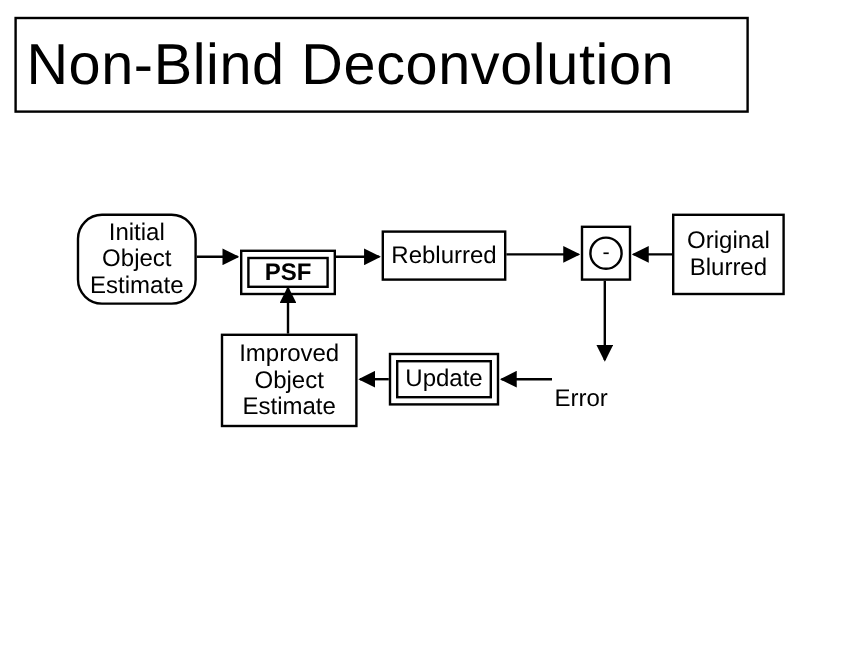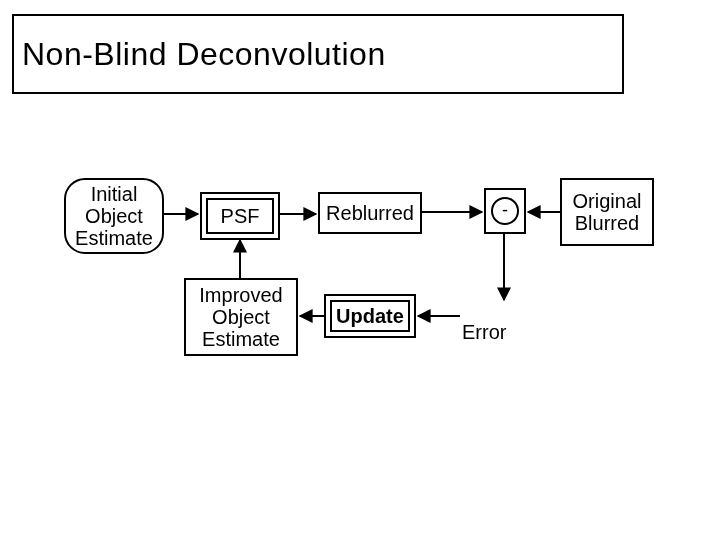--- a/index.html
+++ b/index.html
@@ -22,21 +22,21 @@
     top: 14px;
     width: 612px;
     height: 80px;
     border: 2px solid #000;
     box-sizing: border-box;
     display: flex;
     align-items: center;
     padding-left: 8px;
   }
   .title-box span {
-    font-size: 32px;
+    font-size: 48px;
     letter-spacing: 0.5px;
   }
   .node {
     position: absolute;
     border: 2px solid #000;
     box-sizing: border-box;
     display: flex;
     align-items: center;
     justify-content: center;
     text-align: center;
@@ -46,39 +46,39 @@
   }
   .dbl::before {
     content: "";
     position: absolute;
     left: 4px; right: 4px; top: 4px; bottom: 4px;
     border: 2px solid #000;
     pointer-events: none;
   }
   
   .n-initial  { left: 64px;  top: 178px; width: 100px; height: 76px; border-radius: 21px; }
-  .n-psf      { left: 200px; top: 192px; width: 80px;  height: 48px; }
+  .n-psf      { left: 200px; top: 208px; width: 80px;  height: 38px; font-weight: bold; }
   .n-reblur   { left: 318px; top: 192px; width: 104px; height: 42px; }
   .n-minus    { left: 484px; top: 188px; width: 42px;  height: 46px; }
   .n-original { left: 560px; top: 178px; width: 94px;  height: 68px; }
   
   .n-minus .circle {
     position: absolute;
     left: 50%; top: 50%;
     width: 28px; height: 28px;
     margin-left: -14px; margin-top: -14px;
     border: 2px solid #000;
     border-radius: 50%;
     box-sizing: border-box;
     display: flex; align-items: center; justify-content: center;
     font-size: 18px;
   }
   
   .n-improved { left: 184px; top: 278px; width: 114px; height: 78px; }
-  .n-update   { left: 324px; top: 294px; width: 92px;  height: 44px; font-weight: bold; }
+  .n-update   { left: 324px; top: 294px; width: 92px;  height: 44px; }
   .t-error    {
     position: absolute;
     left: 462px; top: 304px;
     font-size: 20px;
     margin-top: 17px;
   }
   svg.arrows {
     position: absolute;
     left: 0; top: 0;
     width: 720px; height: 540px;

